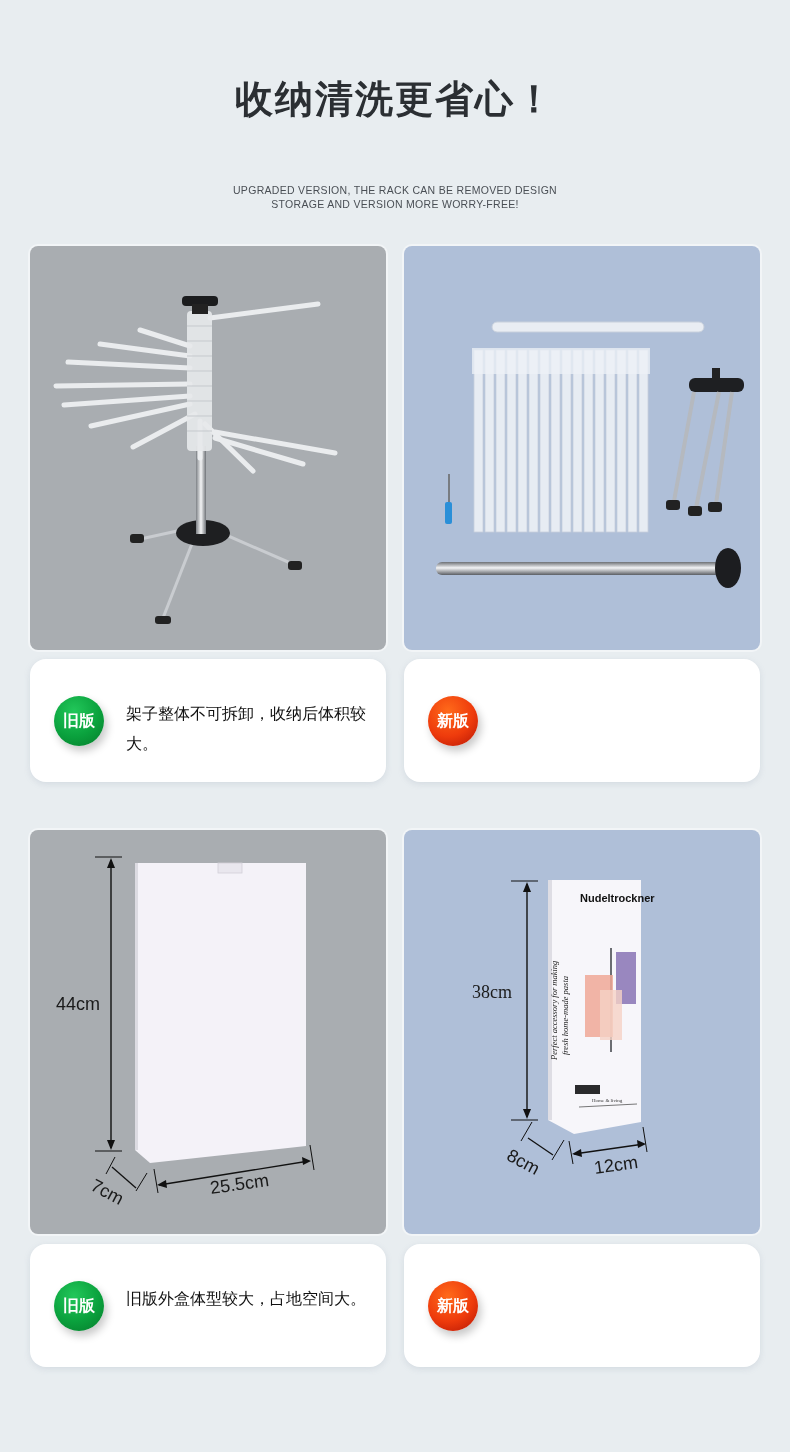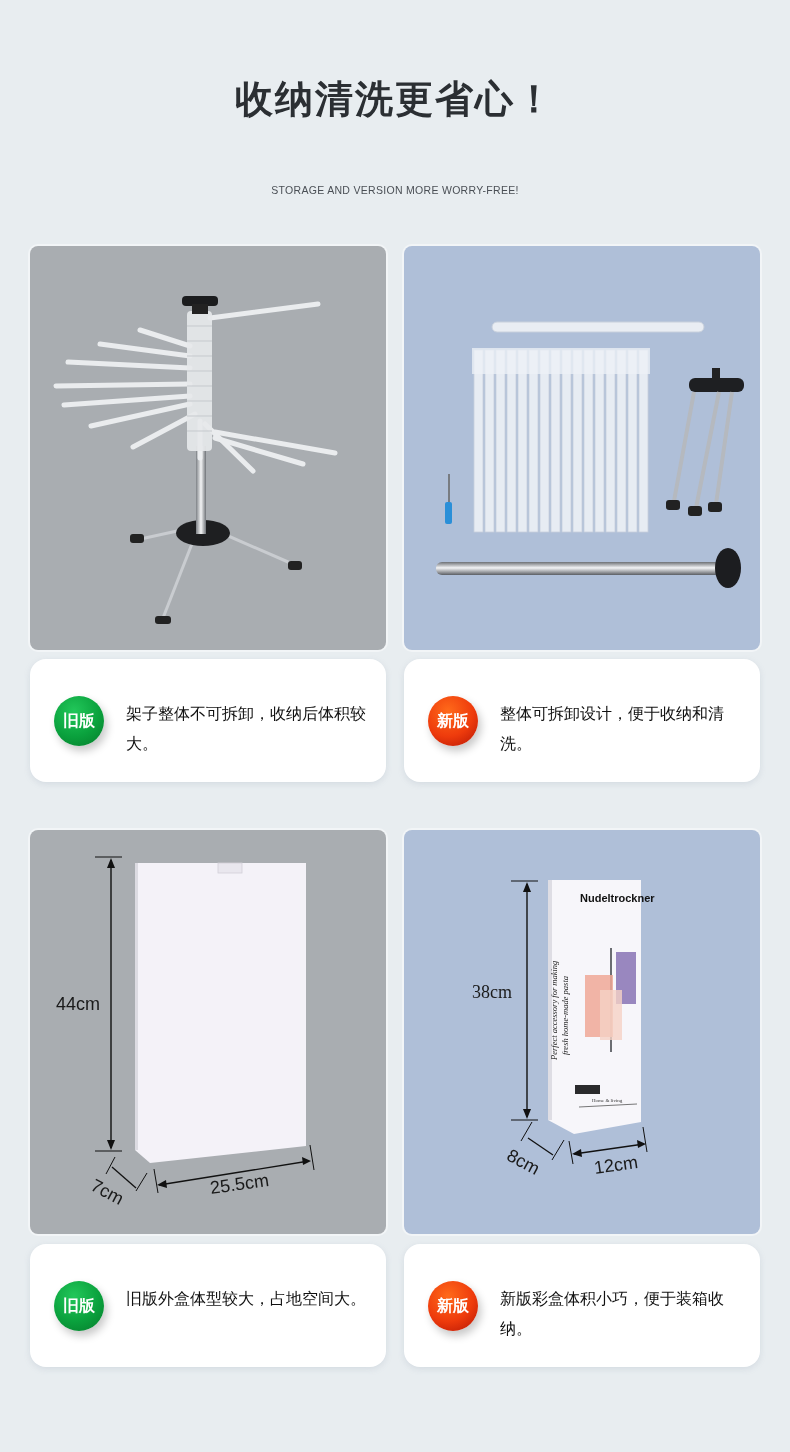--- a/index.html
+++ b/index.html
@@ -52,20 +52,21 @@
     font-family: "Liberation Sans", sans-serif; font-size: 18px;
   }
 </style>
 </head>
 <body>
 
 <div class="hero-title">
   <div>收纳清洗更省心！</div>
 </div>
 <div class="hero-sub">
+  <div>UPGRADED VERSION, THE RACK CAN BE REMOVED DESIGN</div>
   <div>STORAGE AND VERSION MORE WORRY-FREE!</div>
 </div>
 
 <div class="panel gray" style="left:30px; top:246px;">
   <svg width="356" height="404" viewBox="0 0 356 404">
     <defs>
       <linearGradient id="pole" x1="0" x2="1">
         <stop offset="0" stop-color="#7d8186"></stop>
           <stop offset="0.5" stop-color="#f4f5f6"></stop>
           <stop offset="1" stop-color="#6f7378"></stop>
@@ -163,21 +164,20 @@
     <ellipse cx="324" cy="322" rx="13" ry="20" fill="#1c1d20"></ellipse>
   </svg>
 </div>
 
 <div class="card" style="left:30px; top:659px;">
   <div class="badge old">旧版</div>
   <div class="card-text">架子整体不可拆卸，收纳后体积较大。</div>
 </div>
 <div class="card" style="left:404px; top:659px;">
   <div class="badge new">新版</div>
-  <div class="card-text">整体可拆卸设计，便于收纳和清洗。</div>
 </div>
 
 <div class="panel gray" style="left:30px; top:830px;">
   <svg width="356" height="404" viewBox="0 0 356 404">
 
     <polygon points="105,33 276,33 276,316 120,333 105,320" fill="#f4f2f8"></polygon>
     <polygon points="105,33 108,33 108,320 105,320" fill="#dcdbe2"></polygon>
     <rect x="188" y="33" width="24" height="10" fill="#e9e7ee" stroke="#d2d0d8" stroke-width="0.8"></rect>
 
     <line x1="65" y1="27" x2="92" y2="27" stroke="#111" stroke-width="1.2"></line>
@@ -239,14 +239,13 @@
   <div class="dim" style="left:190px; top:325px; transform:rotate(-8deg);">12cm</div>
   <div class="dim" style="left:102px; top:322px; transform:rotate(28deg);">8cm</div>
 </div>
 
 <div class="card" style="left:30px; top:1244px;">
   <div class="badge old">旧版</div>
   <div class="card-text">旧版外盒体型较大，占地空间大。</div>
 </div>
 <div class="card" style="left:404px; top:1244px;">
   <div class="badge new">新版</div>
-  <div class="card-text">新版彩盒体积小巧，便于装箱收纳。</div>
 </div>
 
 </body></html>

